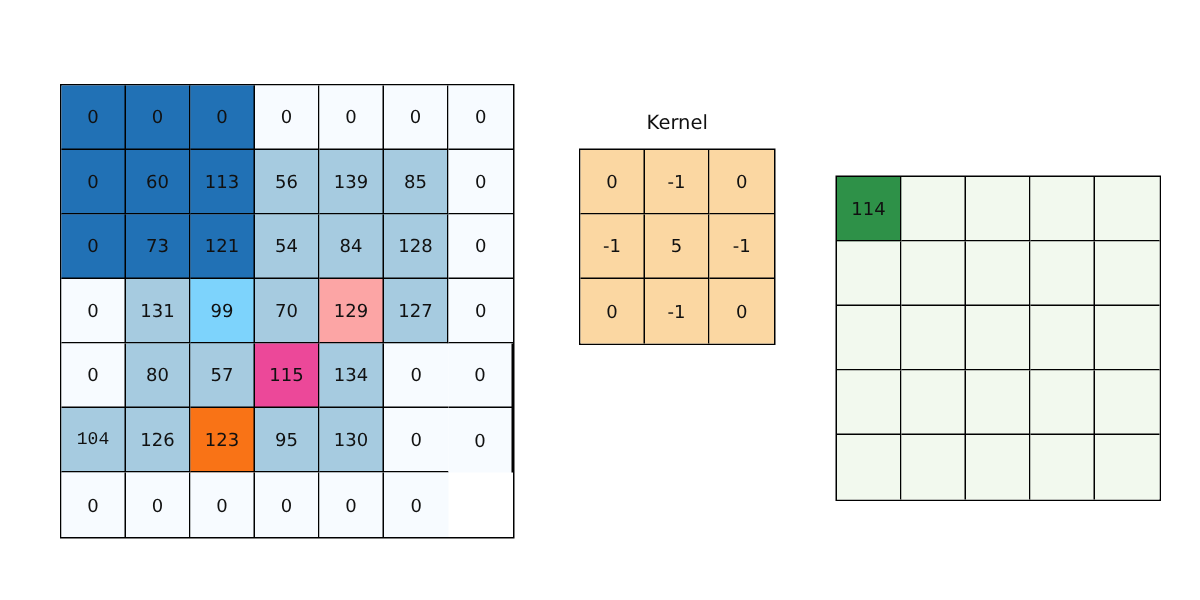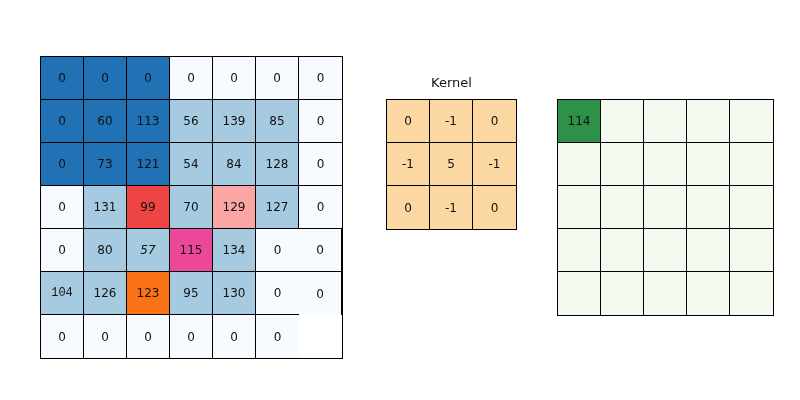--- a/index.html
+++ b/index.html
@@ -30,21 +30,21 @@
     justify-content: center;
     font-size: 12px;
     color: #111111;
     user-select: none;
   }
   .cell.last-col { border-right: none; }
   .cell.last-row { border-bottom: none; }
 
   #input-grid  { left: 40px;  top: 56px; }
   #kernel-grid { left: 386px; top: 99px; }
-  #output-grid { left: 557px; top: 99px; text-align: right; }
+  #output-grid { left: 557px; top: 117px; text-align: right; }
 
   #kernel-title {
     position: absolute;
     left: 386px;
     top: 75px;
     width: 131px;
     text-align: center;
     font-size: 13px;
     color: #111111;
   }
@@ -71,28 +71,28 @@
     <div class="cell last-col" style="background: rgb(247, 251, 255);">0</div>
     <div class="cell" style="background: rgb(33, 113, 181);">0</div>
     <div class="cell" style="background: rgb(33, 113, 181);">73</div>
     <div class="cell" style="background: rgb(33, 113, 181);">121</div>
     <div class="cell" style="background: rgb(166, 203, 224);">54</div>
     <div class="cell" style="background: rgb(166, 203, 224);">84</div>
     <div class="cell" style="background: rgb(166, 203, 224);">128</div>
     <div class="cell last-col" style="background: rgb(247, 251, 255);">0</div>
     <div class="cell" style="background: rgb(247, 251, 255);">0</div>
     <div class="cell" style="background: rgb(166, 203, 224);">131</div>
-    <div class="cell" style="background: #ef4444;">99</div>
+    <div class="cell" style="background: #7dd3fc;">99</div>
     <div class="cell" style="background: rgb(166, 203, 224);">70</div>
     <div class="cell" style="background: #fca5a5;">129</div>
     <div class="cell" style="background: rgb(166, 203, 224);">127</div>
     <div class="cell last-col" style="background: rgb(247, 251, 255);">0</div>
     <div class="cell" style="background: rgb(247, 251, 255);">0</div>
     <div class="cell" style="background: rgb(166, 203, 224); text-align: center;">80</div>
-    <div class="cell" style="background: rgb(166, 203, 224); font-style: italic;">57</div>
+    <div class="cell" style="background: rgb(166, 203, 224);">57</div>
     <div class="cell" style="background: #ec4899; text-align: center;">115</div>
     <div class="cell" style="background: rgb(166, 203, 224);">134</div>
     <div class="cell last-col" style="background: rgb(247, 251, 255);">0</div>
     <div class="cell" style="background: rgb(247, 251, 255);">0</div>
     <div class="cell" style="background: rgb(166, 203, 224); font-family: Liberation Mono, monospace;">104</div>
     <div class="cell" style="background: rgb(166, 203, 224);">126</div>
     <div class="cell" style="background: #f97316;">123</div>
     <div class="cell" style="background: rgb(166, 203, 224);">95</div>
     <div class="cell" style="background: rgb(166, 203, 224);">130</div>
     <div class="cell last-col" style="background: rgb(247, 251, 255);">0</div>

